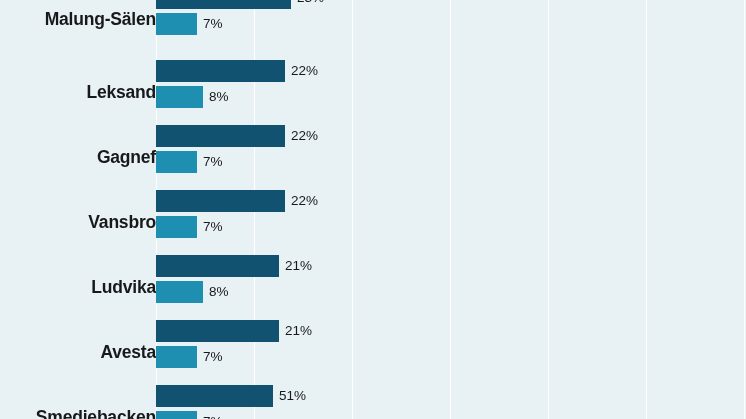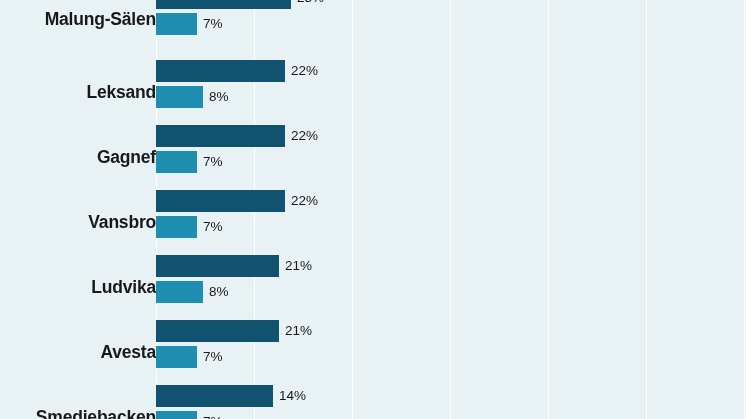--- a/index.html
+++ b/index.html
@@ -126,18 +126,18 @@
       <div class="cat-label" style="top:22px;">Avesta</div>
       <div class="bar s0" style="top:0px;width:123px;"></div>
       <div class="bar-value" style="left:285px;top:0px;">21%</div>
       <div class="bar s1" style="top:26px;width:41px;"></div>
       <div class="bar-value" style="left:203px;top:26px;">7%</div>
     </div>
 
     <div class="row" style="top:385px;">
       <div class="cat-label" style="top:22px;">Smedjebacken</div>
       <div class="bar s0" style="top:0px;width:117px;"></div>
-      <div class="bar-value" style="left:279px;top:0px;">14%</div>
+      <div class="bar-value" style="left:279px;top:0px;">51%</div>
       <div class="bar s1" style="top:26px;width:41px;"></div>
       <div class="bar-value" style="left:203px;top:26px;">7%</div>
     </div>
   </div>
 </div>
 
 </body></html>

